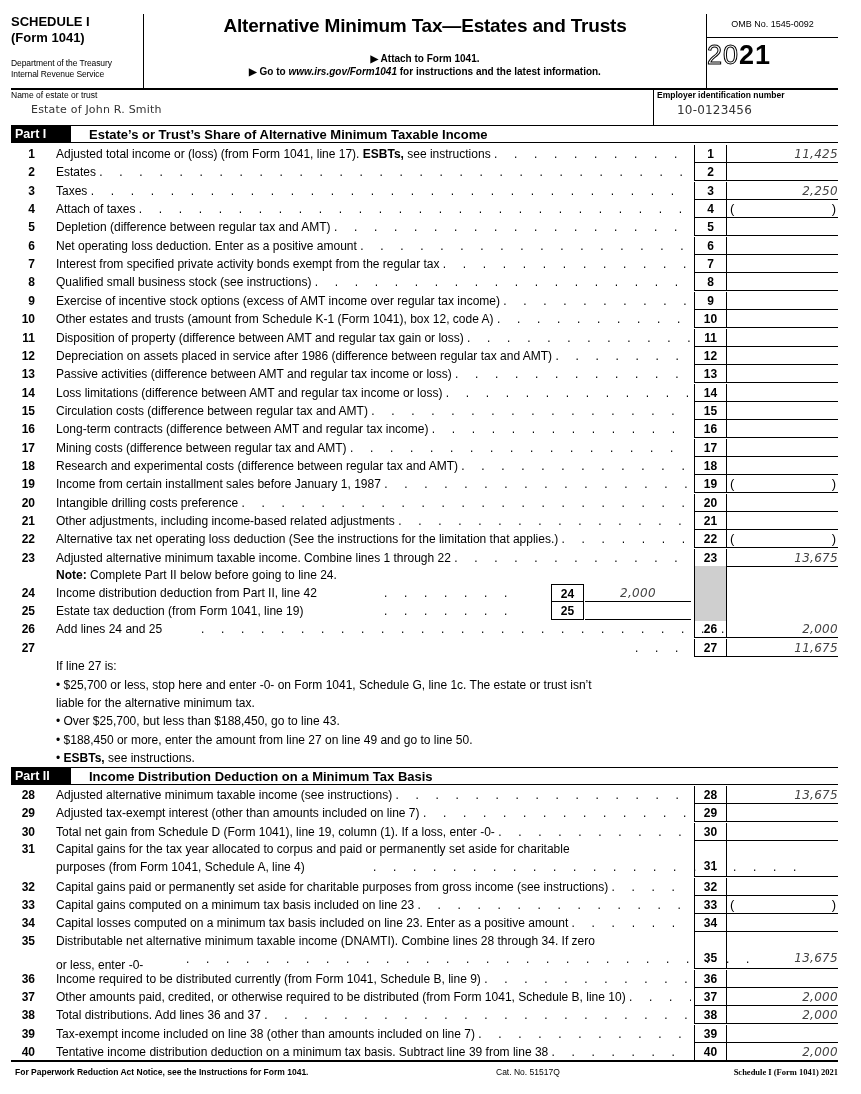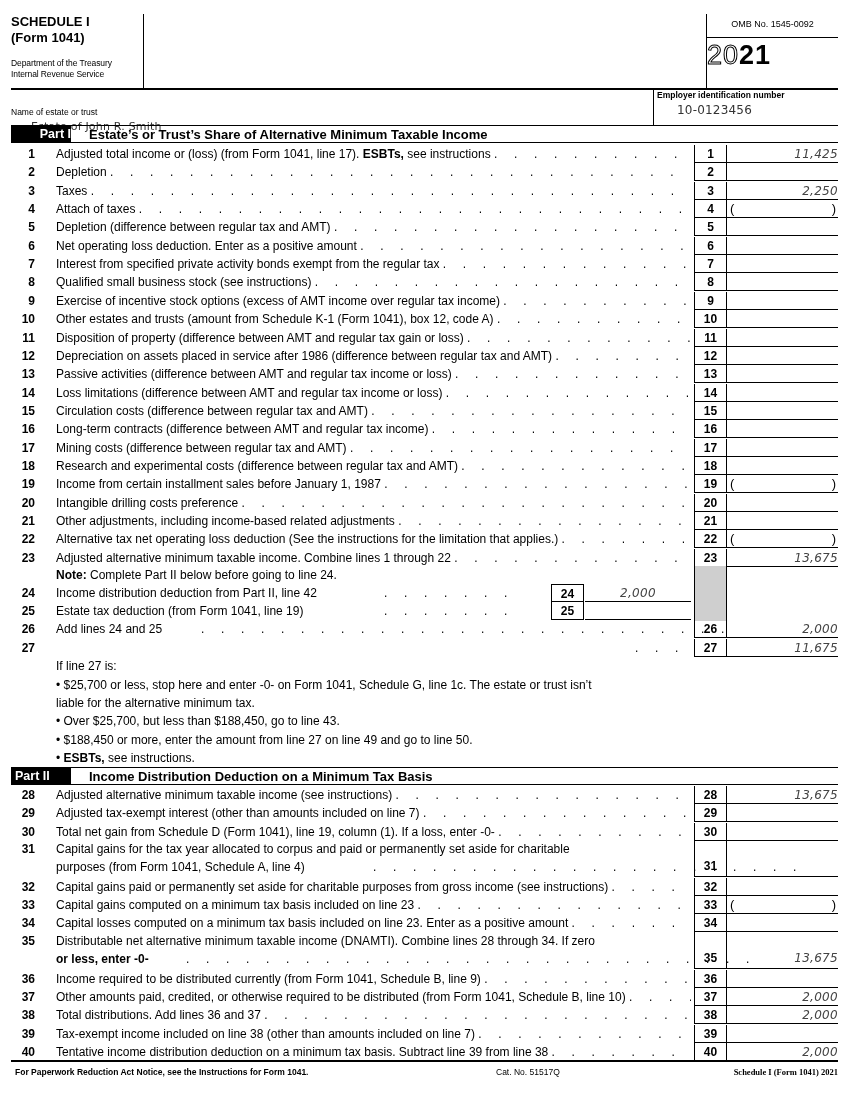--- a/index.html
+++ b/index.html
@@ -21,21 +21,21 @@
   .omb { font-size: 9px; text-align: center; height: 24px; line-height: 20px; border-bottom: 1px solid #000; }
   .year { font-size: 27px; text-align: left; margin-top: 2px; letter-spacing: 1px; }
   .year .outl { color: #fff; -webkit-text-stroke: 1px #000; font-weight: normal; }
   .year .bold { font-weight: bold; }
   .rule-thick { position: absolute; left: 0; width: 827px; border-top: 2px solid #000; }
   .rule-thin { position: absolute; border-top: 1px solid #000; }
 
   
   .namebox { position: absolute; left: 0; top: 89px; width: 643px; height: 36px; border-right: 1px solid #000; }
   .einbox { position: absolute; left: 644px; top: 89px; width: 183px; height: 36px; }
-  .lbl { font-size: 8.5px; padding-top: 18px; }
+  .lbl { font-size: 8.5px; padding-top: 1px; }
   .einlbl { font-size: 8.5px; font-weight: bold; padding-left: 2px; padding-top: 1px; }
   .hand { font-family: "DejaVu Sans", sans-serif; font-size: 12px; color: #333; font-weight: normal; letter-spacing: 0.2px; }
   .nameval { padding-left: 20px; margin-top: 3px; font-size: 11px; }
   .einval { padding-left: 22px; margin-top: 3px; font-size: 12px; }
 
   
   .parthdr { position: absolute; left: 0; width: 827px; height: 18px; border-top: 1px solid #000; border-bottom: 1px solid #000; }
   .partlbl { position: absolute; left: 0; top: 0; height: 17px; background: #000; color: #fff; font-weight: bold; font-size: 12.5px; line-height: 17px; padding-left: 4px; }
   .parttitle { position: absolute; top: 0; font-weight: bold; font-size: 13px; line-height: 17px; }
 
@@ -69,51 +69,56 @@
 
   <div class="hdr">
     <div class="hdr-left">
       <div class="sched">SCHEDULE I</div>
       <div class="sched">(Form 1041)</div>
       <div class="dept">
         <div>Department of the Treasury</div>
         <div>Internal Revenue Service</div>
       </div>
     </div>
+    <div class="hdr-mid">
+      <div class="title">Alternative Minimum Tax—Estates and Trusts</div>
+      <div class="attach">▶ Attach to Form 1041.</div>
+      <div class="goto"><span>▶ Go to </span><i>www.irs.gov/Form1041</i><span> for instructions and the latest information.</span></div>
+    </div>
     <div class="hdr-right">
       <div class="omb">OMB No. 1545-0092</div>
       <div class="year"><span class="outl">20</span><span class="bold">21</span></div>
     </div>
   </div>
   <div class="rule-thick" style="top:88px;"></div>
 
   <div class="namebox">
     <div class="lbl">Name of estate or trust</div>
     <div class="hand nameval">Estate of John R. Smith</div>
   </div>
   <div class="einbox">
     <div class="einlbl">Employer identification number</div>
     <div class="hand einval">10-0123456</div>
   </div>
 
   <div class="parthdr" style="top:125px;">
-    <div class="partlbl" style="width:60px;text-align:right;">Part I</div>
+    <div class="partlbl" style="width:60px;">Part I</div>
     <div class="parttitle" style="left:78px;">Estate’s or Trust’s Share of Alternative Minimum Taxable Income</div>
   </div>
 
   <div id="part1-lines">
       <div class="row" style="top: 145px;">
         <div class="num">1</div>
         <div class="desc" style="width: 635px;"><span>Adjusted total income or (loss) (from Form 1041, line 17). </span><b>ESBTs,</b><span> see instructions</span><span class="leader" style="white-space: pre;"> .     .     .     .     .     .     .     .     .     .     .     .     .     .     .     .     .     .     .     .     .     .     .     .     .     .     .     .     .     .     .     .     .     .     .     .     .     .     .     .</span></div>
         <div class="boxnum">1</div>
         <div class="amt"><span class="handnum">11,425</span></div>
       </div>
       <div class="row" style="top: 163.35px;">
         <div class="num">2</div>
-        <div class="desc" style="width: 635px;"><span>Depletion</span><span class="leader" style="white-space: pre;"> .     .     .     .     .     .     .     .     .     .     .     .     .     .     .     .     .     .     .     .     .     .     .     .     .     .     .     .     .     .     .     .     .     .     .     .     .     .     .     .</span></div>
+        <div class="desc" style="width: 635px;"><span>Estates</span><span class="leader" style="white-space: pre;"> .     .     .     .     .     .     .     .     .     .     .     .     .     .     .     .     .     .     .     .     .     .     .     .     .     .     .     .     .     .     .     .     .     .     .     .     .     .     .     .</span></div>
         <div class="boxnum">2</div>
         <div class="amt"><span class="handnum"></span></div>
       </div>
       <div class="row" style="top: 181.7px;">
         <div class="num">3</div>
         <div class="desc" style="width: 635px;"><span>Taxes</span><span class="leader" style="white-space: pre;"> .     .     .     .     .     .     .     .     .     .     .     .     .     .     .     .     .     .     .     .     .     .     .     .     .     .     .     .     .     .     .     .     .     .     .     .     .     .     .     .</span></div>
         <div class="boxnum">3</div>
         <div class="amt"><span class="handnum">2,250</span></div>
       </div>
       <div class="row" style="top: 200.05px;">
@@ -333,21 +338,21 @@
         <div class="num">34</div>
         <div class="desc" style="width: 635px;"><span>Capital losses computed on a minimum tax basis included on line 23. Enter as a positive amount</span><span class="leader" style="white-space: pre;"> .     .     .     .     .     .     .     .     .     .     .     .     .     .     .     .     .     .     .     .     .     .     .     .     .     .     .     .     .     .     .     .     .     .     .     .     .     .     .     .</span></div>
         <div class="boxnum">34</div>
         <div class="amt"><span class="handnum"></span></div>
       </div>
     </div>
 
   <div class="row" style="top:932px;height:37px;">
     <div class="num">35</div>
     <div class="desc" style="top:0;">Distributable net alternative minimum taxable income (DNAMTI). Combine lines 28 through 34. If zero</div>
-    <div class="desc" style="top:18px;font-weight:bold;">or less, enter -0-</div>
+    <div class="desc" style="top:24px;">or less, enter -0-</div>
     <div class="dots" style="left:175px;top:18px;">.     .     .     .     .     .     .     .     .     .     .     .     .     .     .     .     .     .     .     .     .     .     .     .     .     .     .     .     .</div>
     <div class="boxnum" style="height:37px;line-height:52px;">35</div>
     <div class="amt" style="height:37px;line-height:52px;"><span class="handnum">13,675</span></div>
   </div>
 
   <div id="part2-lines-c">
       <div class="row" style="top: 969.5px;">
         <div class="num">36</div>
         <div class="desc" style="width: 635px;"><span>Income required to be distributed currently (from Form 1041, Schedule B, line 9)</span><span class="leader" style="white-space: pre;"> .     .     .     .     .     .     .     .     .     .     .     .     .     .     .     .     .     .     .     .     .     .     .     .     .     .     .     .     .     .     .     .     .     .     .     .     .     .     .     .</span></div>
         <div class="boxnum">36</div>

